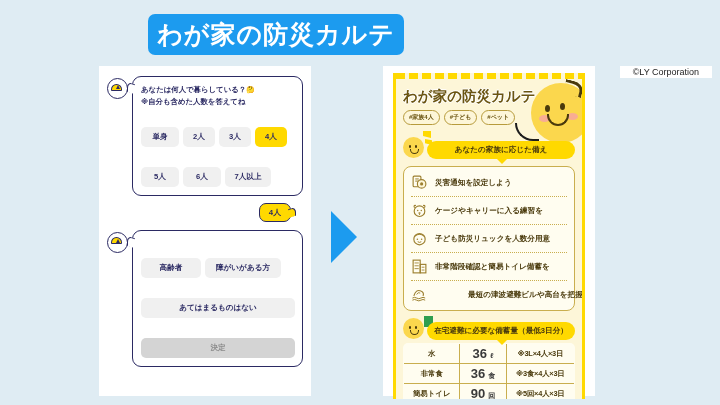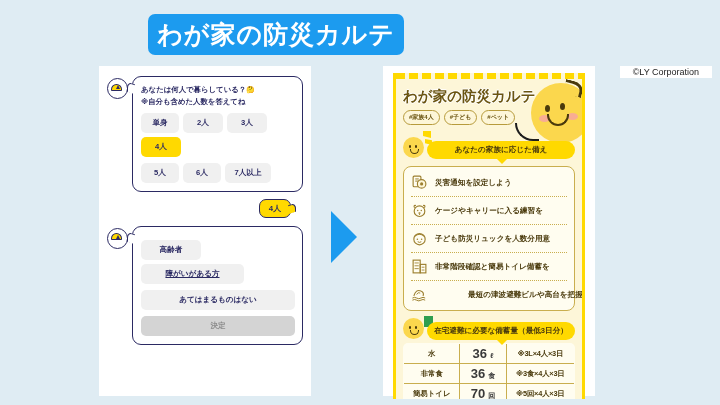--- a/index.html
+++ b/index.html
@@ -46,30 +46,30 @@
     border-radius:9px;padding:7px 7px 8px 8px;box-sizing:border-box;
   }
   .bubble:before{
     content:"";position:absolute;left:-6px;top:6px;
     width:7px;height:9px;background:#fff;
     border-left:1.6px solid #2b2a63;border-top:1.6px solid #2b2a63;
     border-radius:60% 0 0 0;transform:skewY(18deg);
   }
   .q-text{font-size:7.4px;color:#2b2a63;line-height:1.5;font-weight:bold;}
   .q-text .emoji{font-size:7px;}
-  .chips{display:flex;flex-wrap:wrap;gap:4px;margin-top:6px;}
+  .chips{display:flex;flex-wrap:wrap;gap:4px;margin-top:20px;}
   .chip{
     background:#f0f0f0;color:#2b2a63;border-radius:5px;
     font-size:7.6px;font-weight:bold;text-align:center;
     padding:5px 0;box-sizing:border-box;
   }
   .chip.sel{background:#ffd900;}
   .chip.dis{background:#d4d4d4;color:#8d8d8d;}
   .w1{width:38px;}
-  .w2{width:40px;}
+  .w2{width:32px;}
   .w3{width:46px;}
   .wfull{width:100%;}
   .reply-row{display:flex;justify-content:flex-end;margin:7px 12px 0 0;}
   .reply{
     position:relative;background:#ffd900;border:1.6px solid #2b2a63;
     border-radius:7px;padding:3px 9px;font-size:7.8px;font-weight:bold;
     color:#2b2a63;
   }
   .reply:after{
     content:"";position:absolute;right:-6px;top:4px;width:7px;height:8px;
@@ -233,21 +233,21 @@
       <div class="reply">4人</div>
     </div>
 
     <div class="msg-row" style="margin-top:8px;">
       <div class="avatar">
           <div class="helmet"></div>
         </div>
       <div class="bubble" style="width:176px;">
         <div class="chips">
           <div class="chip" style="width:60px;">高齢者</div>
-          <div class="chip" style="width:103px;text-decoration:underline;">障がいがある方</div>
+          <div class="chip" style="width:76px;">障がいがある方</div>
         </div>
         <div class="chips">
           <div class="chip wfull">あてはまるものはない</div>
         </div>
         <div class="chips">
           <div class="chip dis wfull">決定</div>
         </div>
       </div>
     </div>
 
@@ -362,21 +362,21 @@
         <td class="c2"><span>36</span><span class="u">ℓ</span></td>
         <td class="c3">※3L×4人×3日</td>
       </tr>
       <tr>
         <td class="c1">非常食</td>
         <td class="c2"><span>36</span><span class="u">食</span></td>
         <td class="c3">※3食×4人×3日</td>
       </tr>
       <tr>
         <td class="c1">簡易トイレ</td>
-        <td class="c2"><span>70</span><span class="u">回</span></td>
+        <td class="c2"><span>90</span><span class="u">回</span></td>
         <td class="c3">※5回×4人×3日</td>
       </tr>
     </tbody>
       </table>
 
   </div>
 </div>
 
 <div class="copy">©LY Corporation</div>
 

